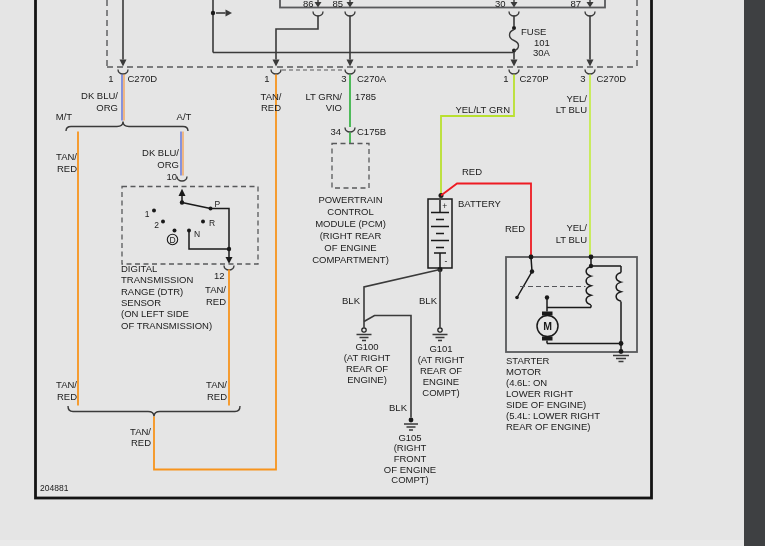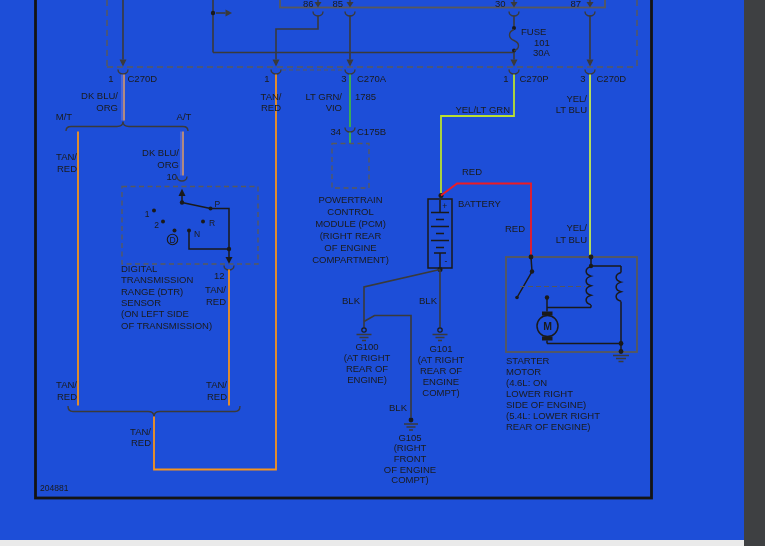--- a/index.html
+++ b/index.html
@@ -1,16 +1,16 @@
 <!DOCTYPE html>
 <html><head>
 <meta charset="utf-8">
 <style>
   html,body{margin:0;padding:0;background:#ffffff;}
-  .stage{position:relative;width:765px;height:546px;background:#1d4ed8;overflow:hidden;}
+  .stage{position:relative;width:765px;height:546px;background:#e5e5e5;overflow:hidden;}
   svg{position:absolute;left:0;top:0;}
   text{font-family:"Liberation Sans","DejaVu Sans",sans-serif;font-size:9.5px;fill:#1b1b1b;}
   .t8{font-size:8.5px;}
   .t10{font-size:10.5px;font-weight:bold;}
   .mid{text-anchor:middle;}
   .end{text-anchor:end;}
   .w{stroke:#3a3a3a;stroke-width:1.6;fill:none;}
   .w14{stroke:#3a3a3a;stroke-width:1.4;fill:none;}
   .ink{stroke:#1a1a1a;stroke-width:1.5;fill:none;}
   .box{stroke:#58595b;stroke-width:1.8;fill:none;}

